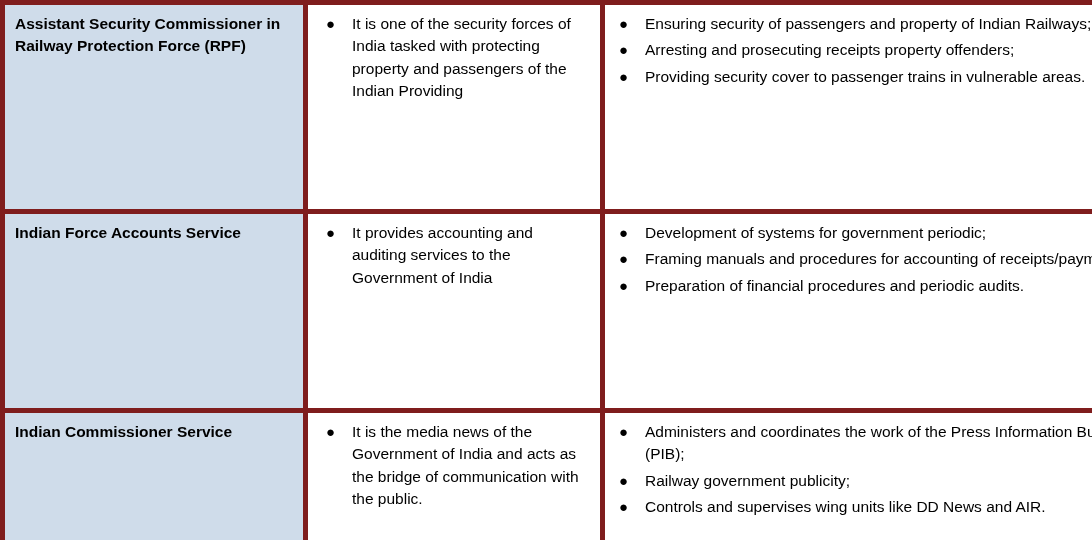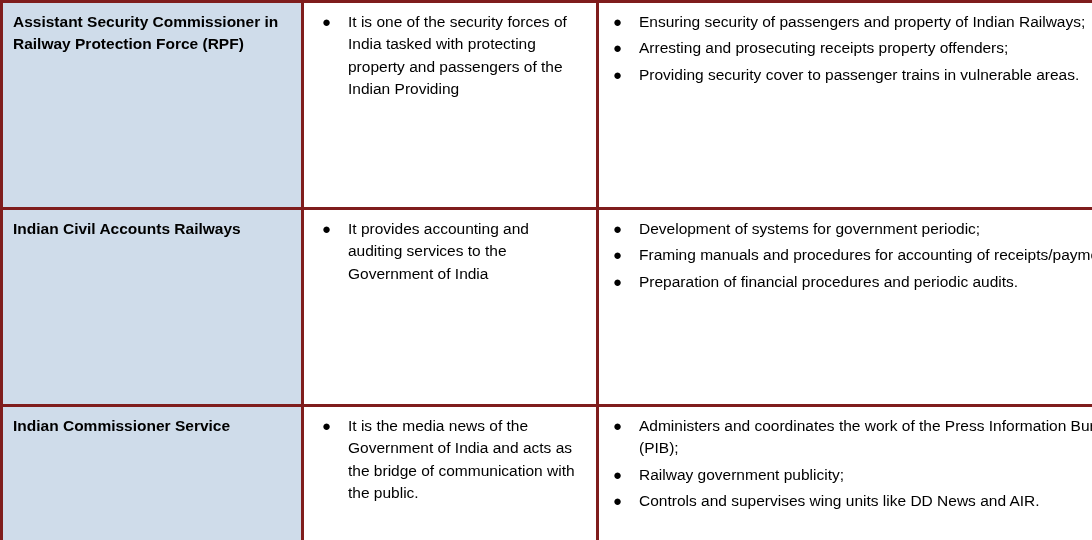--- a/index.html
+++ b/index.html
@@ -19,21 +19,21 @@
     height: 540px;
     box-sizing: border-box;
   }
   table.services-table {
     border-collapse: collapse;
     table-layout: fixed;
     width: 1090px;
     margin: 0;
   }
   table.services-table td {
-    border: 3px solid #7f1d1d;
+    border: 5px solid #7f1d1d;
     vertical-align: top;
     padding: 8px 10px 10px 10px;
     font-size: 15.5px;
     line-height: 1.45;
   }
   td.col-name {
     width: 278px;
     background: #cfdcea;
     font-weight: bold;
     padding-left: 12px;
@@ -96,21 +96,21 @@
         <td class="col-func">
           <ul class="bullets">
             <li><span class="dot">●</span><span>Ensuring security of passengers and property of Indian Railways;</span></li>
             <li><span class="dot">●</span><span>Arresting and prosecuting receipts property offenders;</span></li>
             <li><span class="dot">●</span><span>Providing security cover to passenger trains in vulnerable areas.</span></li>
           </ul>
         </td>
       </tr>
       <tr class="row-2">
         <td class="col-name">
-          <span class="name-text">Indian Civil Accounts Railways</span>
+          <span class="name-text">Indian Force Accounts Service</span>
         </td>
         <td class="col-desc">
           <ul class="bullets">
             <li><span class="dot">●</span><span>It provides accounting and auditing services to the Government of India</span></li>
           </ul>
         </td>
         <td class="col-func">
           <ul class="bullets">
             <li><span class="dot">●</span><span>Development of systems for government periodic;</span></li>
             <li><span class="dot">●</span><span>Framing manuals and procedures for accounting of receipts/payments;</span></li>

